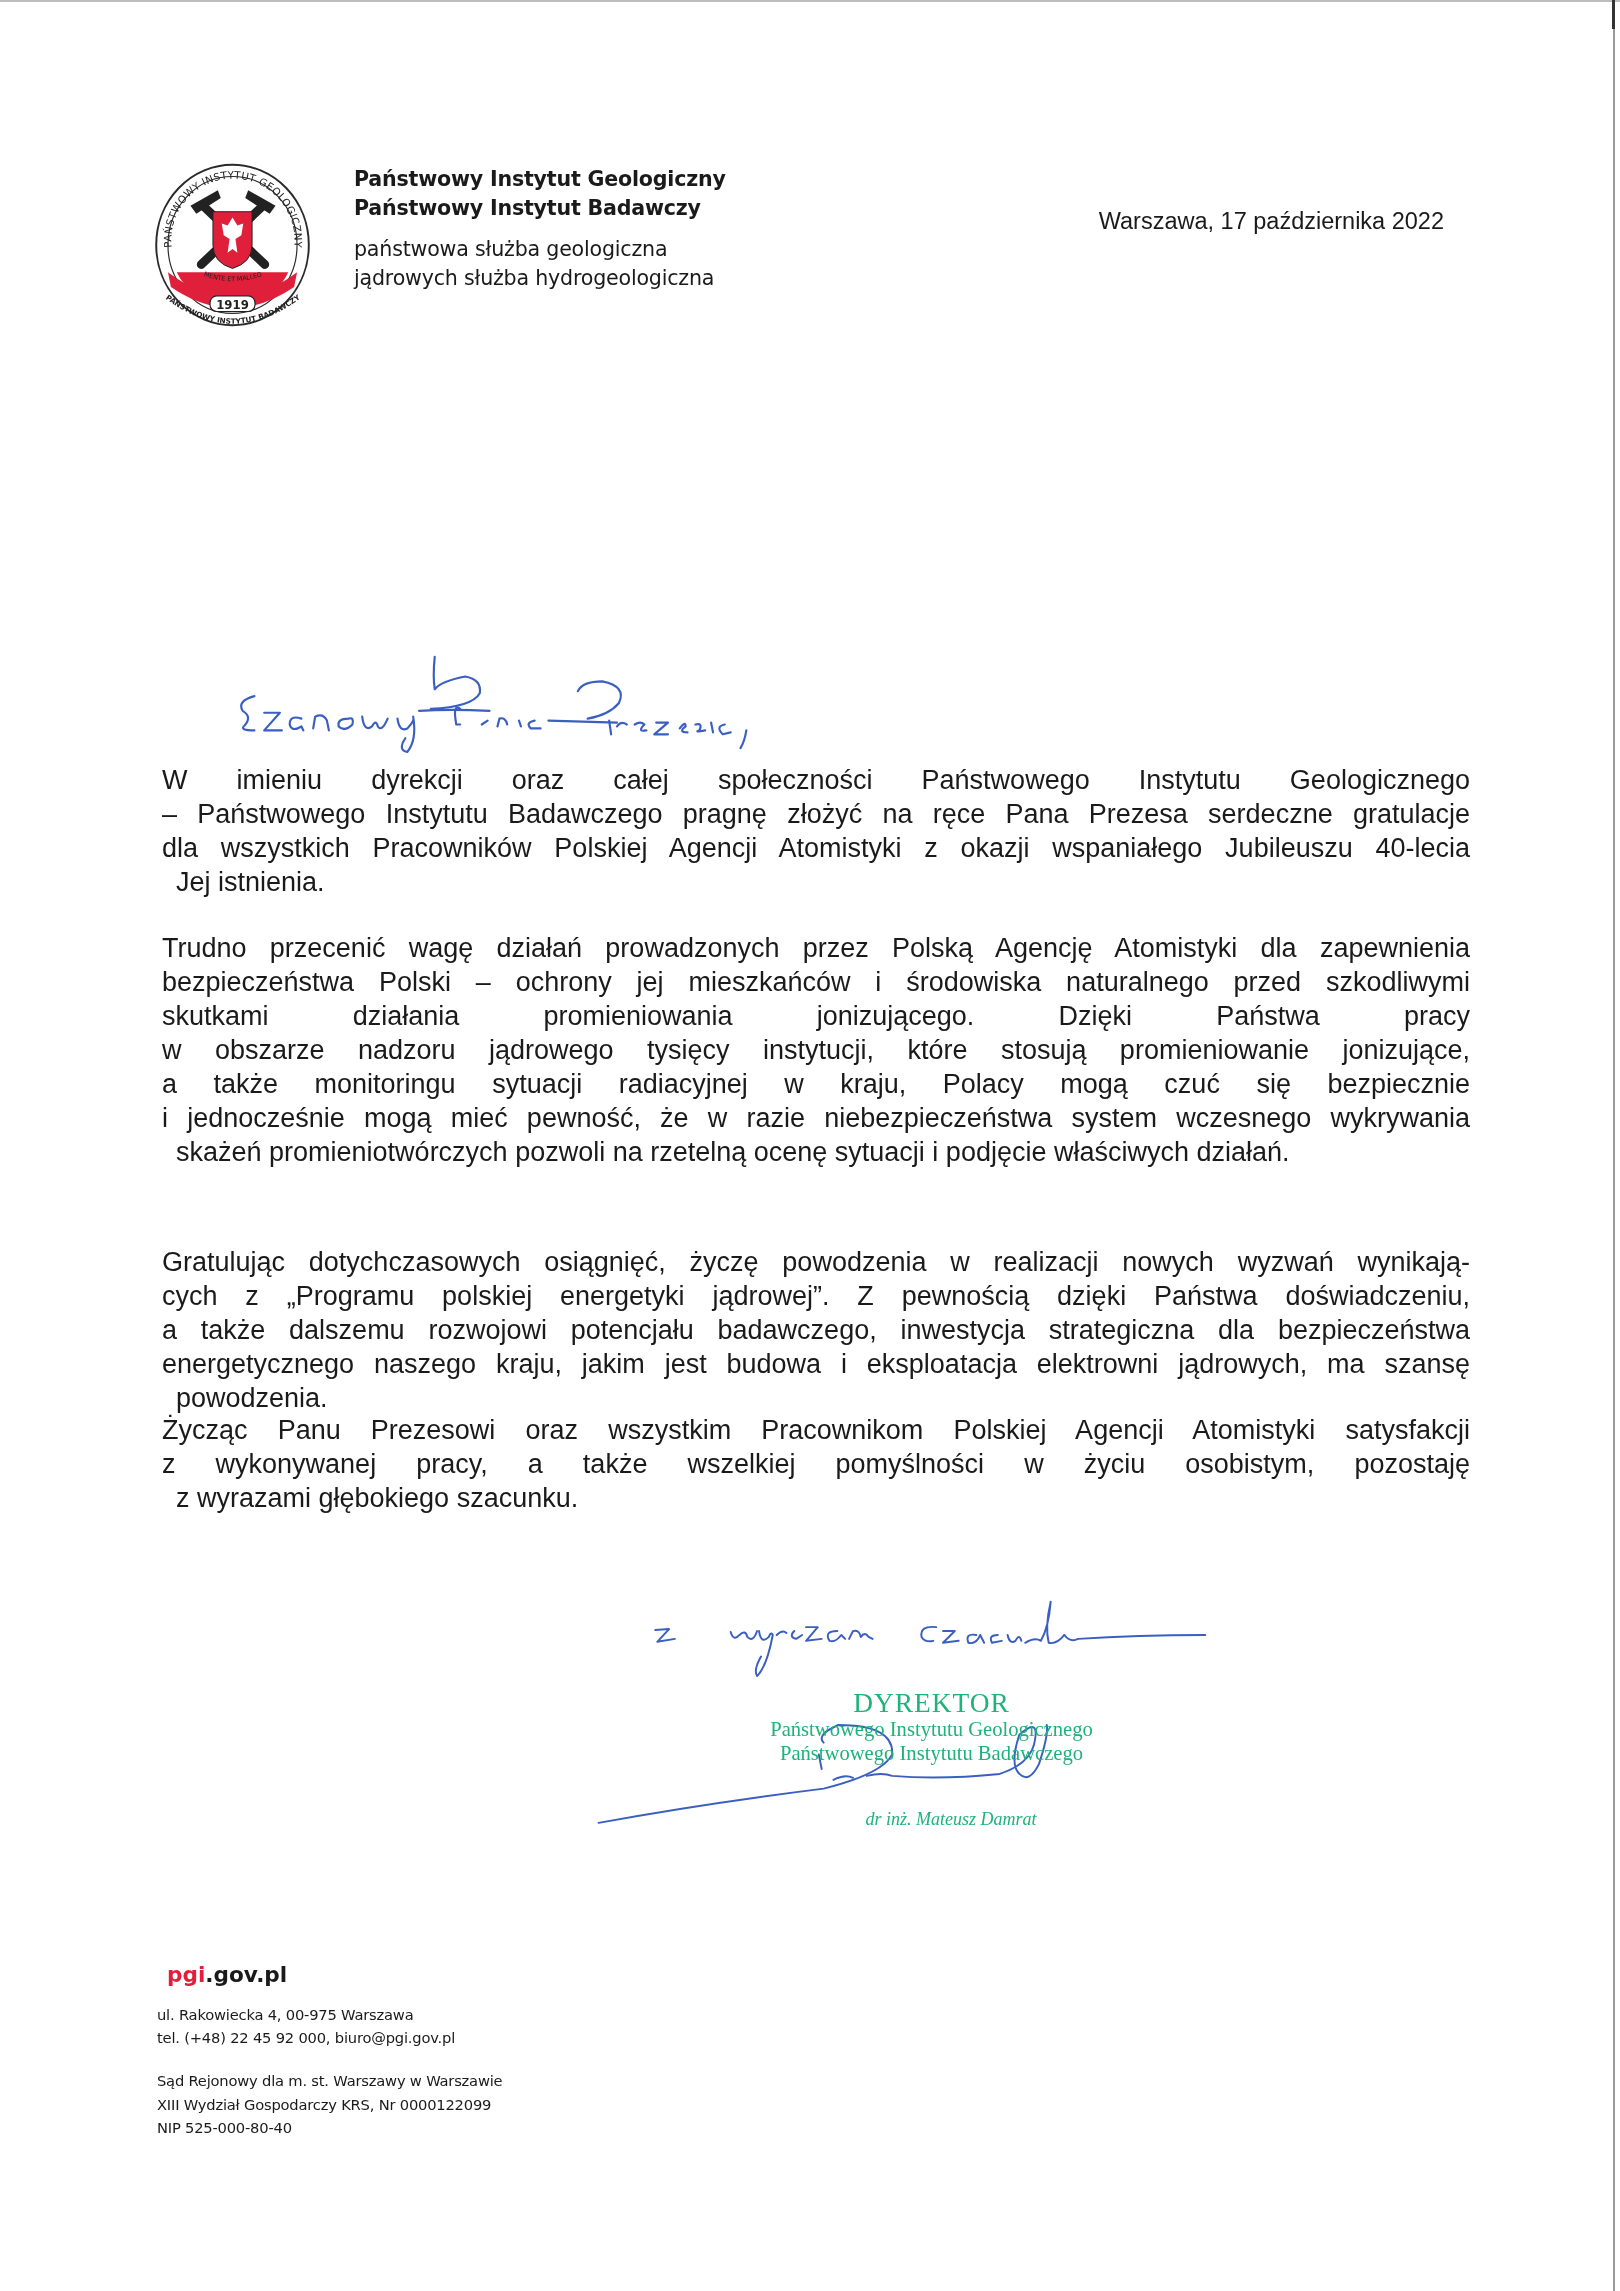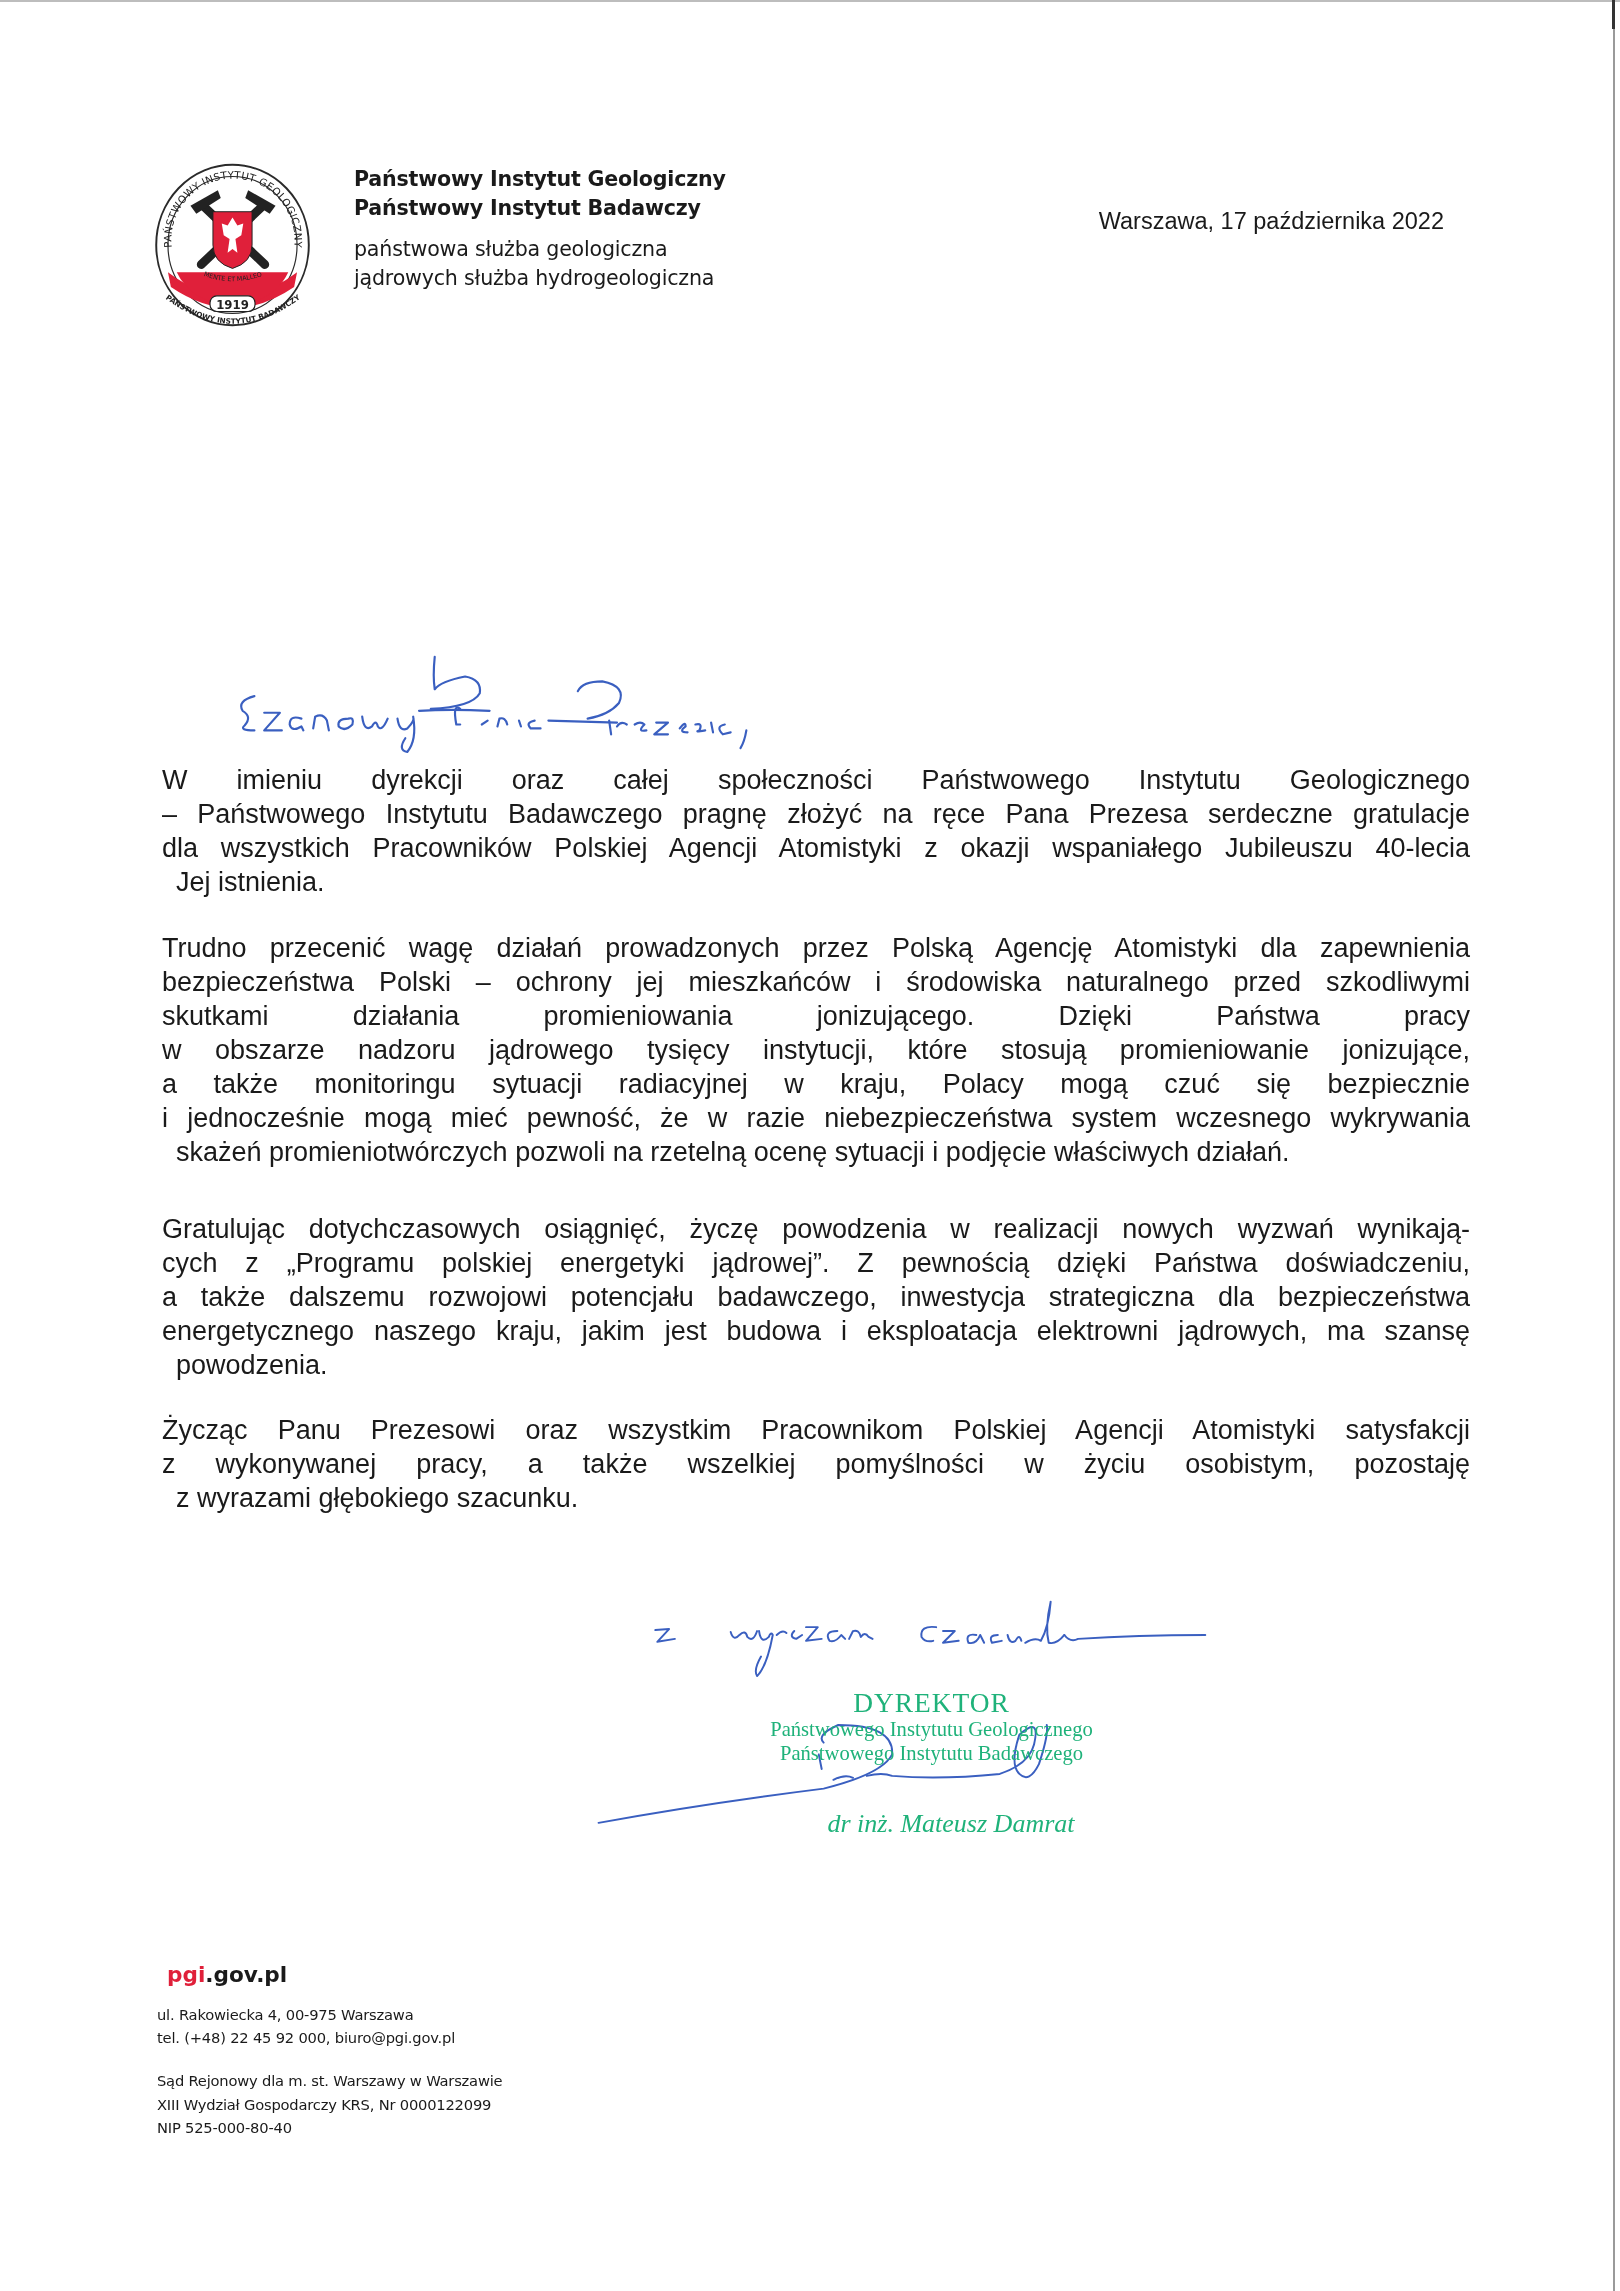--- a/index.html
+++ b/index.html
@@ -29,21 +29,21 @@
   .body-text .line.last { text-align-last: left; margin-left: 14px; }
   #p1 { top: 763px; }
   #p2 { top: 931px; }
   #p3 { top: 1212px; }
   #p4 { top: 1413px; }
 
   .sig-handwritten { position: absolute; left: 588px; top: 1588px; width: 667px; height: 274px; }
   .stamp { position: absolute; left: 706px; top: 1689px; width: 451px; text-align: center; font-family: "Liberation Serif", serif; color: #1fb27a; }
   .stamp .title { font-size: 27.4px; line-height: 29px; letter-spacing: 1px; }
   .stamp .line { font-size: 20.6px; line-height: 23.5px; }
-  .stamp .name { position: absolute; left: 98px; top: 120px; width: 294px; font-size: 26px; font-style: italic; }
+  .stamp .name { position: absolute; left: 98px; top: 120px; width: 294px; font-size: 18px; font-style: italic; }
 
   .footer { position: absolute; left: 157px; top: 1960px; font-family: "DejaVu Sans", sans-serif; color: #1a1a1a; }
   .footer .site { font-weight: bold; font-size: 21.6px; line-height: 29px; }
   .footer .site .red { color: #e0203a; margin-left: 10px; }
   .footer .small { font-size: 14.7px; line-height: 23.5px; letter-spacing: -0.2px; }
   .footer .gap { height: 13.7px; }
   .footer .gap2 { height: 19.6px; }
 </style>
 </head>
 <body>
@@ -140,21 +140,21 @@
     <span class="line" style="white-space: normal; text-align-last: justify;">Trudno przecenić wagę działań prowadzonych przez Polską Agencję Atomistyki dla zapewnienia</span>
     <span class="line" style="white-space: normal; text-align-last: justify;">bezpieczeństwa Polski – ochrony jej mieszkańców i środowiska naturalnego przed szkodliwymi</span>
     <span class="line" style="white-space: normal; text-align-last: justify;">skutkami działania promieniowania jonizującego. Dzięki Państwa pracy</span>
     <span class="line" style="white-space: normal; text-align-last: justify;">w obszarze nadzoru jądrowego tysięcy instytucji, które stosują promieniowanie jonizujące,</span>
     <span class="line" style="white-space: normal; text-align-last: justify;">a także monitoringu sytuacji radiacyjnej w kraju, Polacy mogą czuć się bezpiecznie</span>
     <span class="line" style="white-space: normal; text-align-last: justify;">i jednocześnie mogą mieć pewność, że w razie niebezpieczeństwa system wczesnego wykrywania</span>
     <span class="line last">skażeń promieniotwórczych pozwoli na rzetelną ocenę sytuacji i podjęcie właściwych działań.</span>
   </div>
 
   <div class="body-text" id="p3">
-    <span class="line" style="white-space: normal; text-align-last: justify;">Gratulując dotychczasowych osiągnięć, życzę powodzenia w realizacji nowych wyzwań wynikają-</span>
+    <span class="line" style="white-space: normal; text-align-last: justify; margin-top: 33px;">Gratulując dotychczasowych osiągnięć, życzę powodzenia w realizacji nowych wyzwań wynikają-</span>
     <span class="line" style="white-space: normal; text-align-last: justify;">cych z „Programu polskiej energetyki jądrowej”. Z pewnością dzięki Państwa doświadczeniu,</span>
     <span class="line" style="white-space: normal; text-align-last: justify;">a także dalszemu rozwojowi potencjału badawczego, inwestycja strategiczna dla bezpieczeństwa</span>
     <span class="line" style="white-space: normal; text-align-last: justify;">energetycznego naszego kraju, jakim jest budowa i eksploatacja elektrowni jądrowych, ma szansę</span>
     <span class="line last">powodzenia.</span>
   </div>
 
   <div class="body-text" id="p4">
     <span class="line" style="white-space: normal; text-align-last: justify;">Życząc Panu Prezesowi oraz wszystkim Pracownikom Polskiej Agencji Atomistyki satysfakcji</span>
     <span class="line" style="white-space: normal; text-align-last: justify;">z wykonywanej pracy, a także wszelkiej pomyślności w życiu osobistym, pozostaję</span>
     <span class="line last">z wyrazami głębokiego szacunku.</span>

